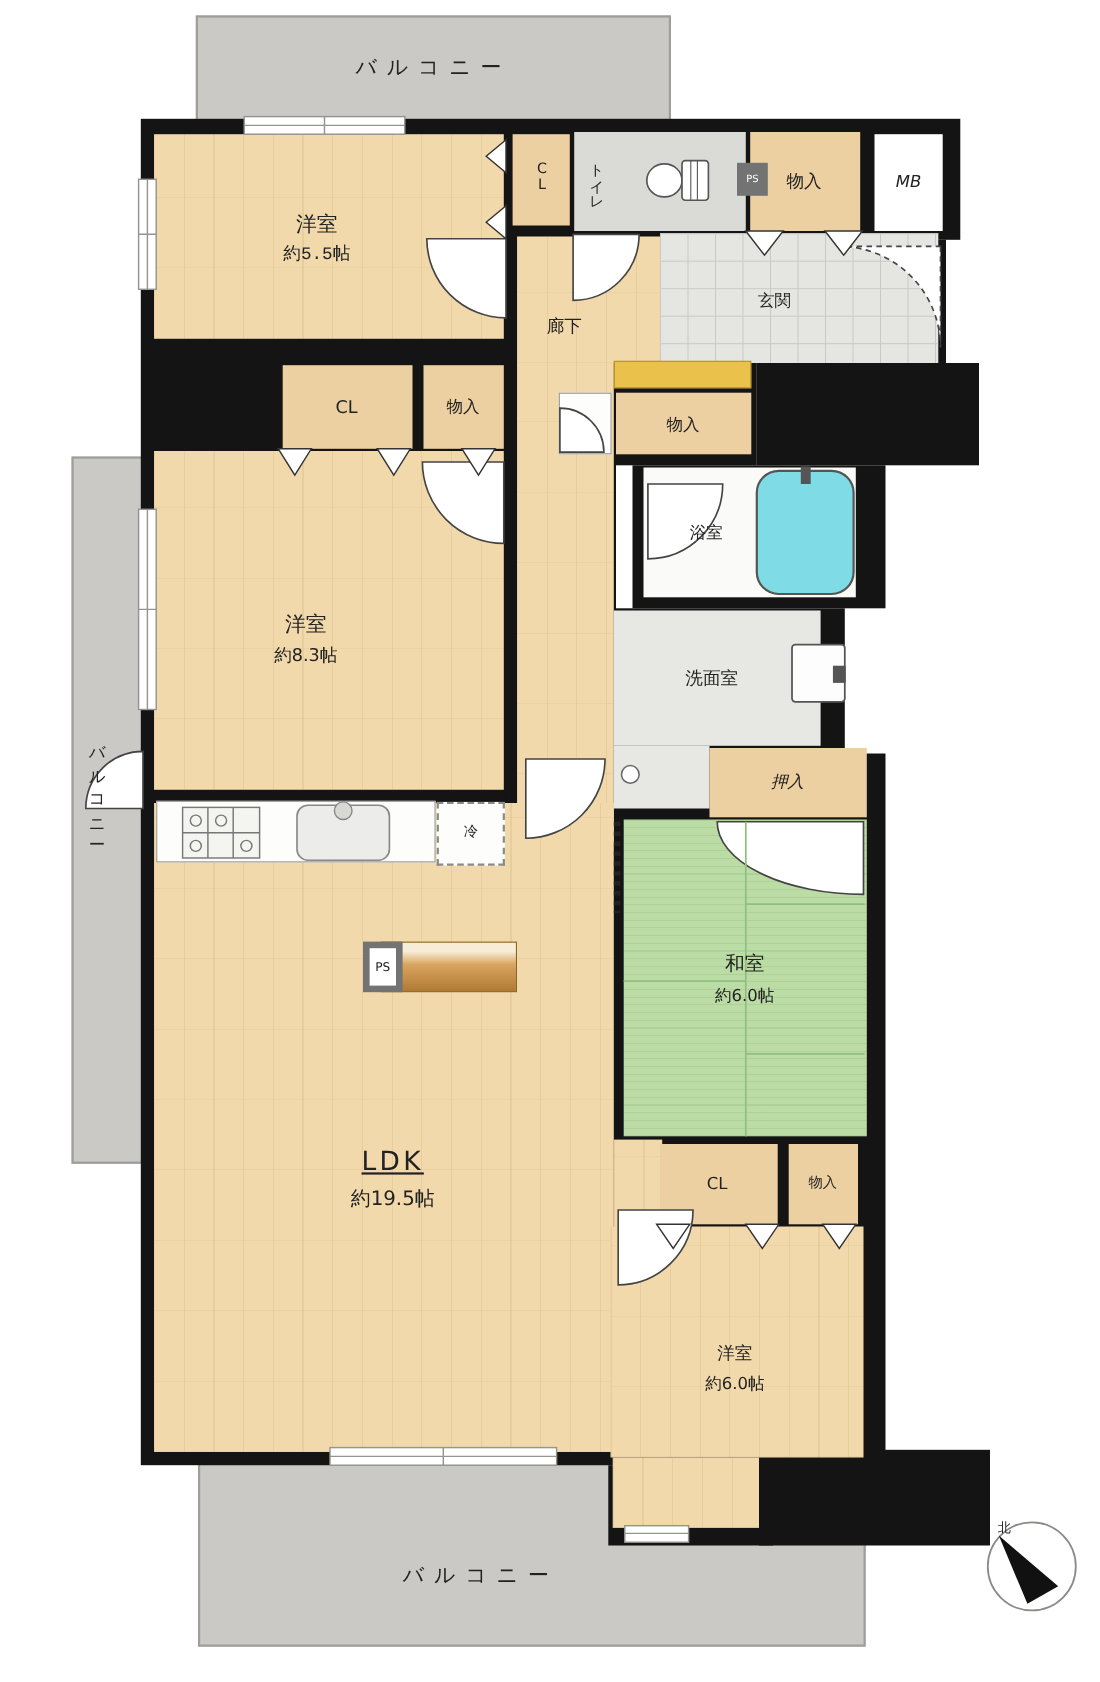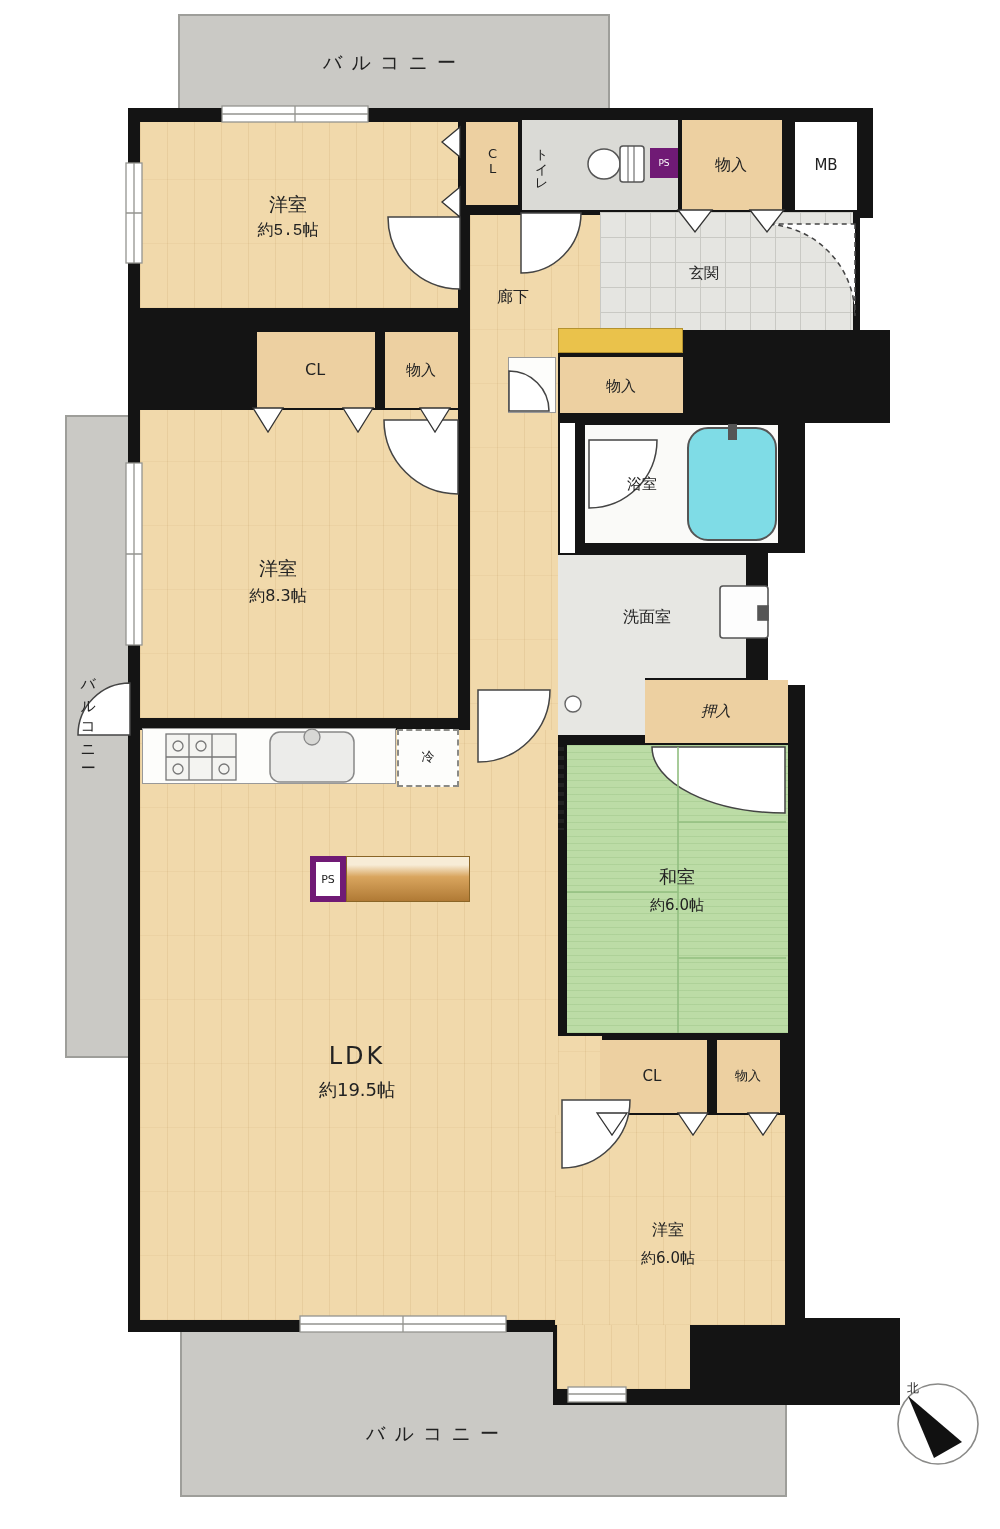--- a/index.html
+++ b/index.html
@@ -18,21 +18,21 @@
         background-size:25px 25px;}
   .toiletfloor{background:#dadad6;}
   .senmenfloor{background:#e7e7e3;}
   .bathfloor{background:#fafaf8;}
   .tatami{background-color:var(--c-tatami,#bcdca6);
           background-image:repeating-linear-gradient(0deg,rgba(110,160,90,.18) 0 1px,transparent 1px 7px);}
   .whitebox{background:#fdfdfb;border:1px solid #999;}
   .dashedbox{background:#fdfdfb;border:2px dashed #8a8a86;}
   .step{background:var(--c-accent_step,#eac24b);border:1px solid #b4922e;}
   .counter{background:linear-gradient(180deg,#f7ecd6 0 18%,#d9a55e 45%,#b07a35 100%);border:1px solid #8a6526;}
-  .blackbox{background:#701a75;}
+  .blackbox{background:#737373;margin-left:20px;}
   .psinner{position:absolute;left:6px;top:6px;right:6px;bottom:6px;background:#fff;
            display:flex;align-items:center;justify-content:center;}
   .lbl{position:absolute;transform:translate(-50%,-50%);white-space:nowrap;
        color:#222;text-align:center;line-height:1.1;}
   .vert{writing-mode:vertical-rl;text-orientation:upright;}
   svg{position:absolute;left:0;top:0;}
 </style>
 </head>
 <body>
 
@@ -179,41 +179,41 @@
   <div class="lbl" style="left:394px;top:62px;font-size:19px;letter-spacing:9px;">バルコニー</div>
   <div class="lbl vert" style="left:88px;top:716px;font-size:15px;letter-spacing:6px;">バルコニー</div>
   <div class="lbl" style="left:437px;top:1433px;font-size:19px;letter-spacing:9px;">バルコニー</div>
 
   <div class="lbl" style="left:288px;top:204px;font-size:19px;">洋室</div>
   <div class="lbl" style="left:288px;top:232px;font-size:16px;font-family:Liberation Mono, monospace;">約5.5帖</div>
 
   <div class="lbl vert" style="left:492px;top:161px;font-size:13px;">CL</div>
   <div class="lbl vert" style="left:541px;top:162px;font-size:13px;">トイレ</div>
   <div class="lbl" style="left:731px;top:165px;font-size:16px;">物入</div>
-  <div class="lbl" style="left:826px;top:165px;font-size:15px;">MB</div>
+  <div class="lbl" style="left:826px;top:165px;font-size:15px;font-style:italic;">MB</div>
   <div class="lbl" style="left:704px;top:273px;font-size:15px;">玄関</div>
   <div class="lbl" style="left:513px;top:297px;font-size:16px;">廊下</div>
 
   <div class="lbl" style="left:315px;top:370px;font-size:16px;">CL</div>
   <div class="lbl" style="left:421px;top:370px;font-size:15px;">物入</div>
   <div class="lbl" style="left:621px;top:386px;font-size:15px;">物入</div>
 
   <div class="lbl" style="left:278px;top:568px;font-size:19px;">洋室</div>
   <div class="lbl" style="left:278px;top:596px;font-size:16px;">約8.3帖</div>
 
   <div class="lbl" style="left:642px;top:484px;font-size:15px;">浴室</div>
   <div class="lbl" style="left:647px;top:617px;font-size:16px;">洗面室</div>
   <div class="lbl" style="left:716px;top:711px;font-size:15px;font-style:italic;">押入</div>
 
   <div class="lbl" style="left:677px;top:877px;font-size:18px;">和室</div>
   <div class="lbl" style="left:677px;top:905px;font-size:15px;">約6.0帖</div>
 
   <div class="lbl" style="left:428px;top:757px;font-size:13px;">冷</div>
 
-  <div class="lbl" style="left:357px;top:1056px;font-size:24px;letter-spacing:3px;">LDK</div>
+  <div class="lbl" style="left:357px;top:1056px;font-size:24px;letter-spacing:3px;text-decoration:underline;">LDK</div>
   <div class="lbl" style="left:357px;top:1090px;font-size:18px;">約19.5帖</div>
 
   <div class="lbl" style="left:652px;top:1076px;font-size:15px;">CL</div>
   <div class="lbl" style="left:748px;top:1076px;font-size:13px;">物入</div>
 
   <div class="lbl" style="left:668px;top:1230px;font-size:16px;">洋室</div>
   <div class="lbl" style="left:668px;top:1258px;font-size:15px;">約6.0帖</div>
 
   <div class="lbl" style="left:913px;top:1389px;font-size:12px;">北</div>
 </div>

